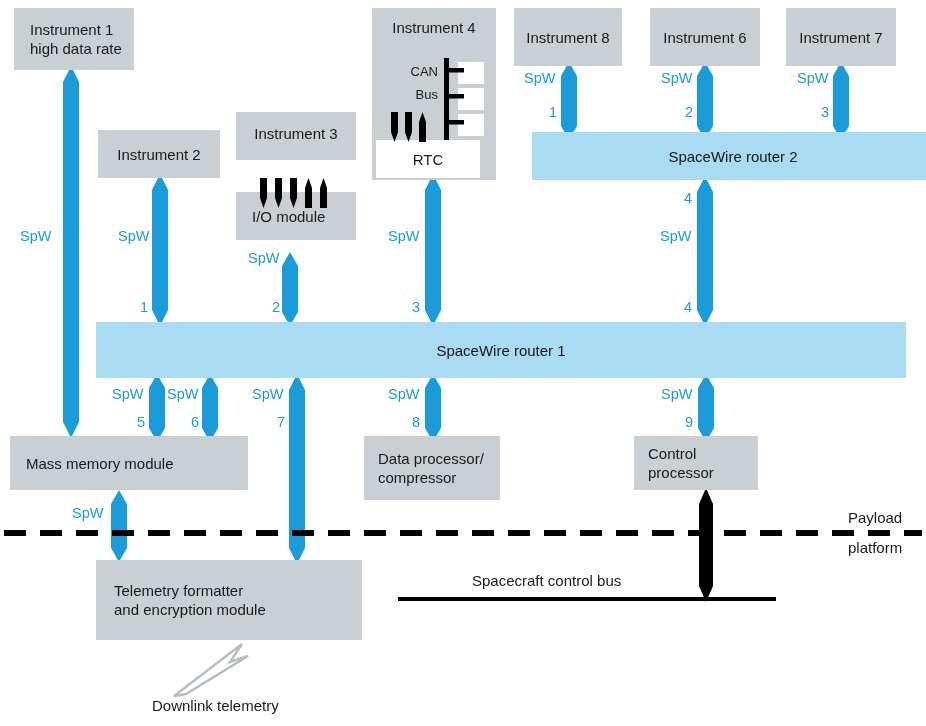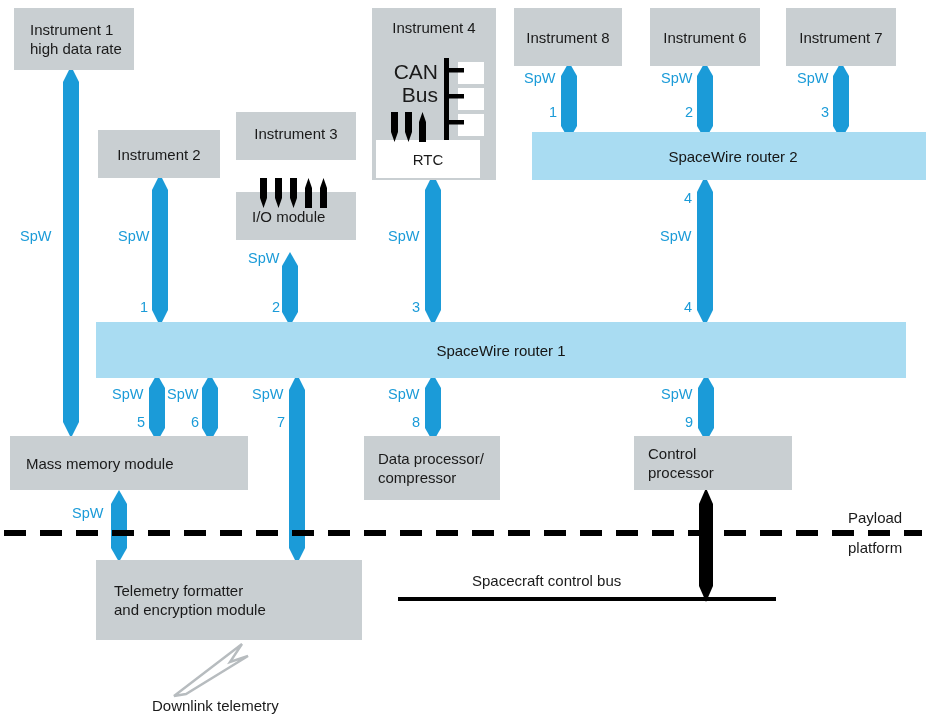--- a/index.html
+++ b/index.html
@@ -89,21 +89,21 @@
   <div class="box white" style="left:458px;top:88px;width:26px;height:22px;"></div>
   <div class="box white" style="left:458px;top:114px;width:26px;height:22px;"></div>
 
   <svg class="canbus" style="left:440px;top:58px;" width="24" height="82" viewBox="0 0 24 82">
     <rect x="4" y="0" width="5" height="82" fill="#000"></rect>
     <rect x="9" y="10" width="15" height="4.5" fill="#000"></rect>
     <rect x="9" y="36" width="15" height="4.5" fill="#000"></rect>
     <rect x="9" y="62" width="15" height="4.5" fill="#000"></rect>
   </svg>
 
-  <div class="txt" style="left:392px;top:60px;width:46px;text-align:right;line-height:23px;font-size:21px;">CAN
+  <div class="txt" style="left:392px;top:60px;width:46px;text-align:right;line-height:23px;font-size:13px;">CAN
 Bus</div>
 
   <svg class="blackarrows" style="left:388px;top:112px;" width="48" height="30" viewBox="0 0 48 30">
     <g fill="#000">
       <path d="M3 0 h7 v20 l-3.5 10 L3 20 Z"></path>
       <path d="M17 0 h7 v20 l-3.5 10 L17 20 Z"></path>
       <path d="M34.5 0 l3.5 10 v20 h-7 V10 Z"></path>
     </g>
   </svg>
 
@@ -123,21 +123,21 @@
 
   <div class="router" style="left:504px;top:132px;width:402px;height:48px;margin-left:28px;">SpaceWire router 2</div>
 
   <div class="router" style="left:96px;top:322px;width:810px;height:56px;">SpaceWire router 1</div>
 
   <div class="box left" style="left:10px;top:436px;width:238px;height:54px;">Mass memory module</div>
 
   <div class="box left" style="left:364px;top:436px;width:136px;height:64px;padding-left:14px;">Data processor/
 compressor</div>
 
-  <div class="box left" style="left:634px;top:436px;width:158px;height:54px;padding-left:14px;">Control
+  <div class="box left" style="left:634px;top:436px;width:124px;height:54px;padding-left:14px;">Control
 processor</div>
 
   <div class="box left" style="left:96px;top:560px;width:266px;height:80px;padding-left:18px;">Telemetry formatter
 and encryption module</div>
 
   <svg class="spw" style="left:62px;top:66px;" width="18" height="372" viewBox="0 0 18 372">
     <path d="M9 0 L17 16 V356 L9 372 L1 356 V16 Z" fill="#1b9bd8"></path>
   </svg>
 
   <svg class="spw" style="left:151px;top:174px;" width="18" height="152" viewBox="0 0 18 152">

